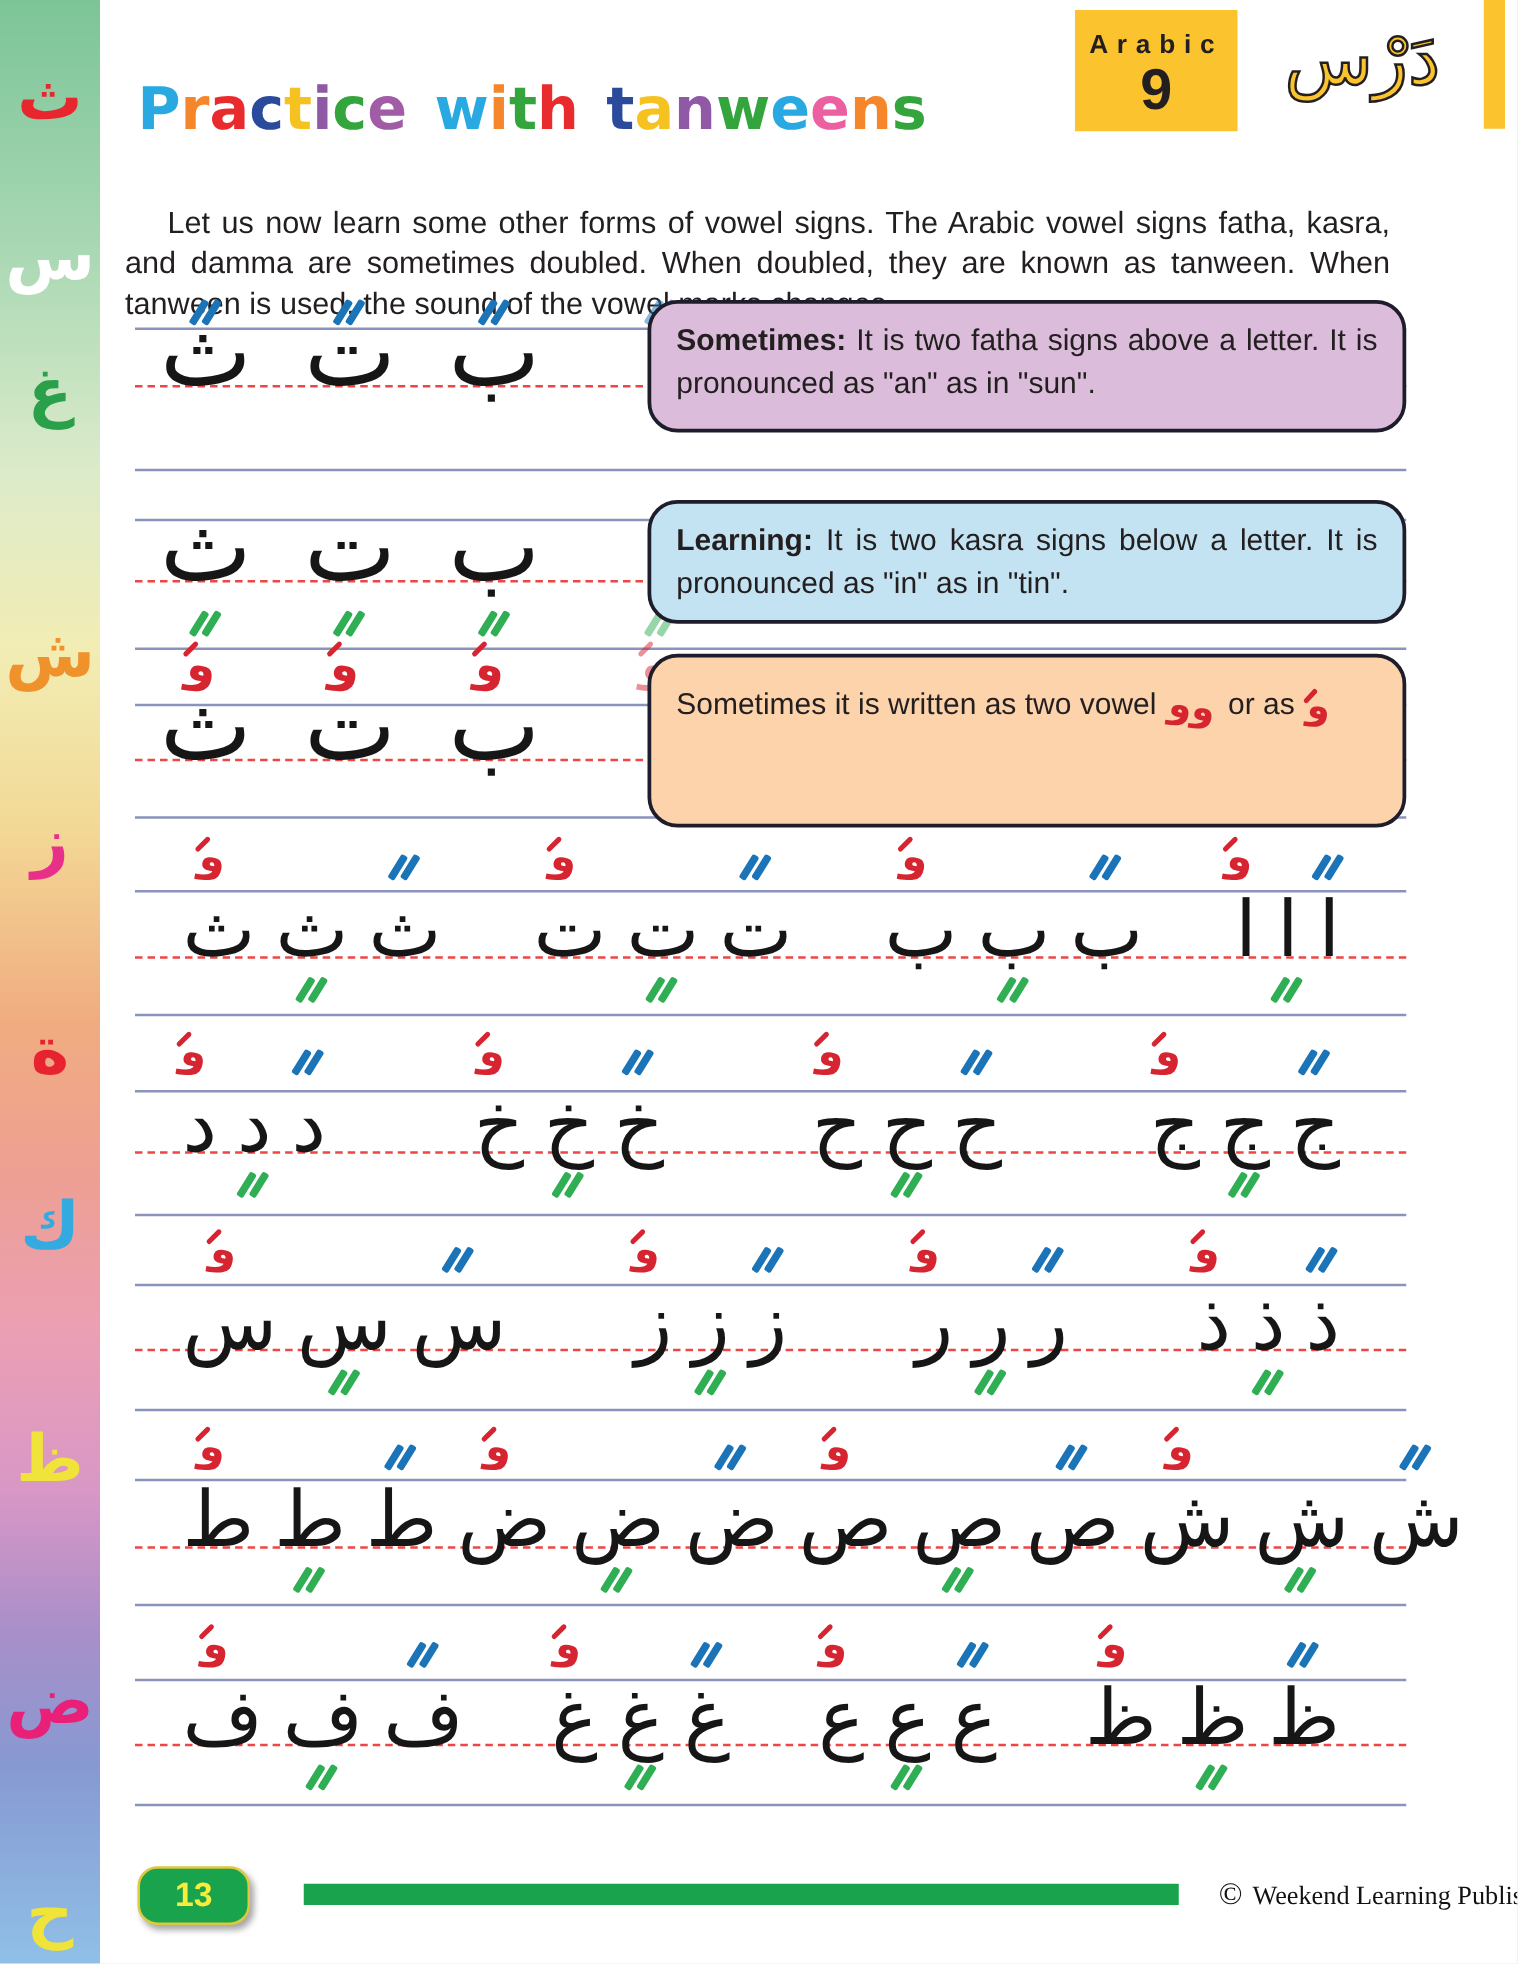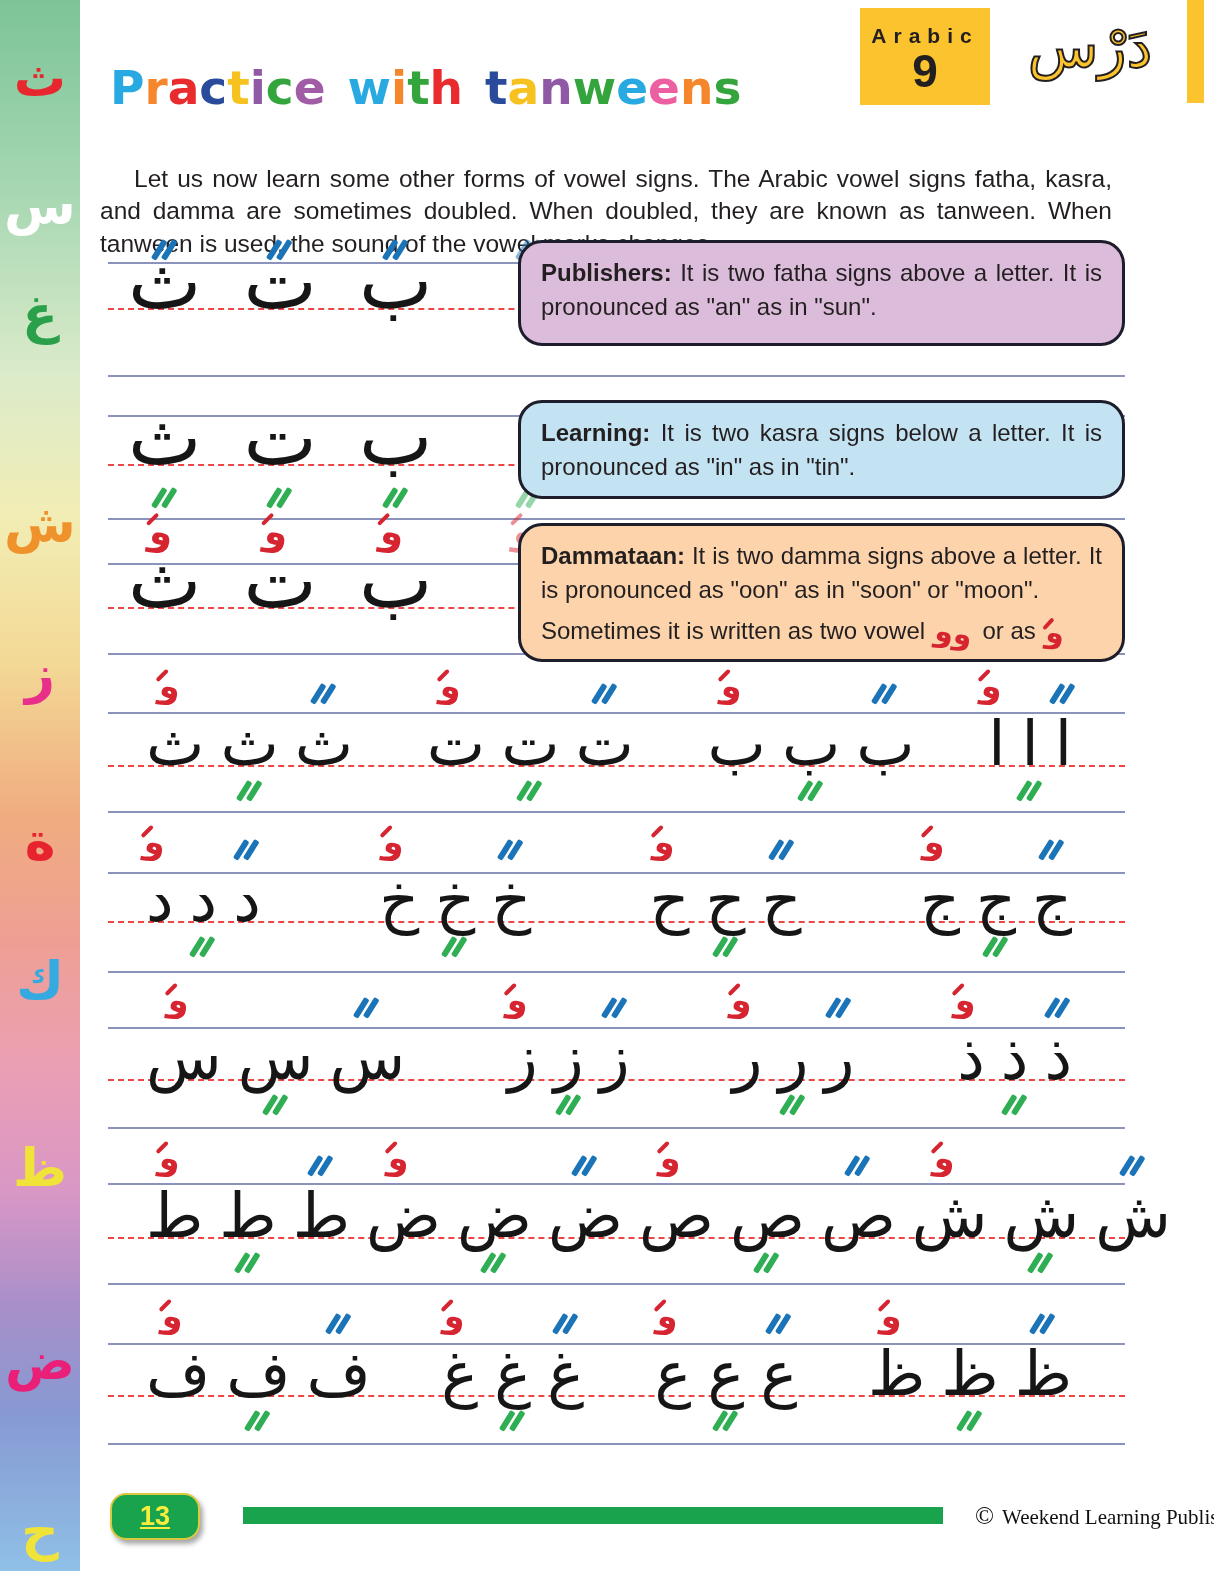--- a/index.html
+++ b/index.html
@@ -108,21 +108,21 @@
     content:""; position:absolute; left:-6px; top:5px; width:14px; height:3.5px;
     border-radius:2px; background:var(--damma); transform:rotate(-55deg);
   }
 
   
   .page-num-badge {
     position:absolute; left:15px; top:1493px; width:90px; height:47px;
     background:var(--footer-green); border:2.5px solid #ddc83f; border-radius:16px;
     box-shadow:3px 4px 5px rgba(0,0,0,.35);
     display:flex; align-items:center; justify-content:center;
-    color:#f8ec3c; font-size:27px; font-weight:bold;text-decoration:underline;
+    color:#f8ec3c; font-size:27px; font-weight:bold;
   }
   .footer-bar { position:absolute; left:148px; top:1507px; width:700px; height:17px; background:var(--footer-green); }
   .copyright {
     position:absolute; left:880px; top:1502px; font-family:"Liberation Serif", serif;
     font-size:21px; color:#111; white-space:nowrap;
   }
   .copyright .csym { font-size:25px; margin-right:8px; }
 </style>
 </head>
 <body>
@@ -448,34 +448,30 @@
               <span class="unit"><span class="ach">ظ</span><span class="mark mk-fatha">
                   <i></i>
                   <i></i>
                 </span></span>
             </div>
           </div>
         </div>
       </div>
 
     <div class="info-box box-fatha">
-      <span class="blabel">Publishers:</span>
+      <span class="blabel">Sometimes:</span>
       <span>It is two fatha signs above a letter. It is pronounced as "an" as in "sun".</span>
     </div>
 
     <div class="info-box box-kasra">
       <span class="blabel">Learning:</span>
       <span>It is two kasra signs below a letter. It is pronounced as "in" as in "tin".</span>
     </div>
 
     <div class="info-box box-damma">
-      <div>
-        <span class="blabel">Dammataan:</span>
-        <span>It is two damma signs above a letter. It is pronounced as "oon" as in "soon" or "moon".</span>
-      </div>
       <div class="box-line2">
         <span>Sometimes it is written as two vowel</span><span class="dsym dsym-two">وو</span><span>or as</span><span class="dsym dsym-one">و</span>
       </div>
     </div>
 
     <div class="page-num-badge">
       <span>13</span>
     </div>
     <div class="footer-bar"></div>
     <div class="copyright">

